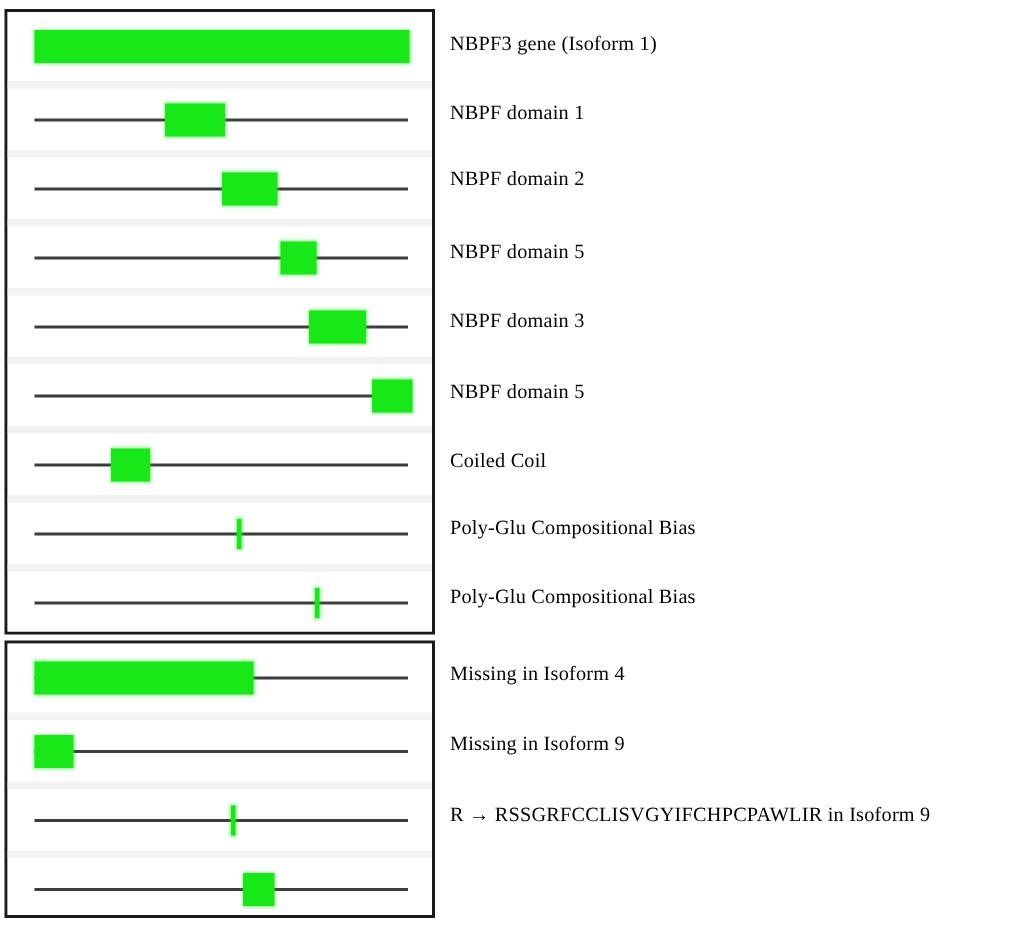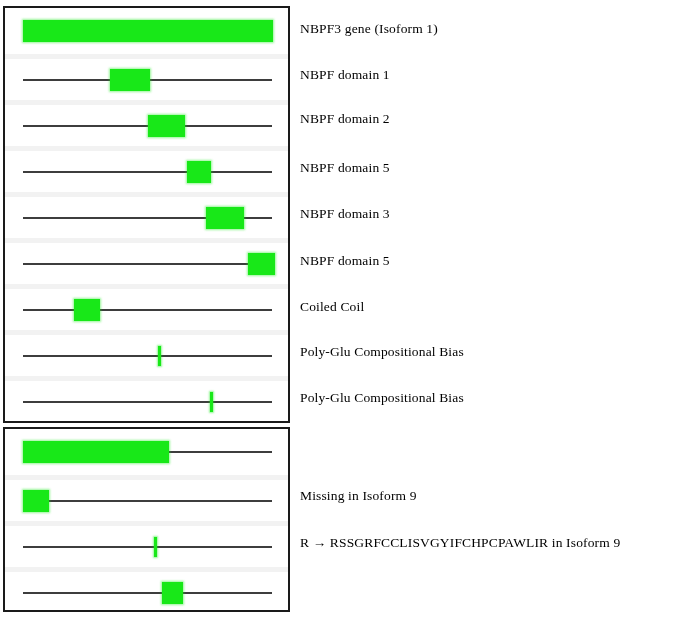--- a/index.html
+++ b/index.html
@@ -157,16 +157,17 @@
   <div class="label" style="top:21px">NBPF3  gene (Isoform 1)</div>
   <div class="label" style="top:67px">NBPF  domain 1</div>
   <div class="label" style="top:111px">NBPF  domain 2</div>
   <div class="label" style="top:160px">NBPF  domain 5</div>
   <div class="label" style="top:206px">NBPF  domain 3</div>
   <div class="label" style="top:253px">NBPF  domain 5</div>
   <div class="label" style="top:299px">Coiled Coil</div>
   <div class="label" style="top:344px">Poly-Glu  Compositional  Bias</div>
   <div class="label" style="top:390px">Poly-Glu  Compositional  Bias</div>
 
+  <div class="label" style="top:441px">Missing in Isoform 4</div>
   <div class="label" style="top:488px">Missing in Isoform 9</div>
   <div class="label" style="top:535px">R → RSSGRFCCLISVGYIFCHPCPAWLIR  in Isoform 9</div>
 
 </div>
 
 </body></html>

